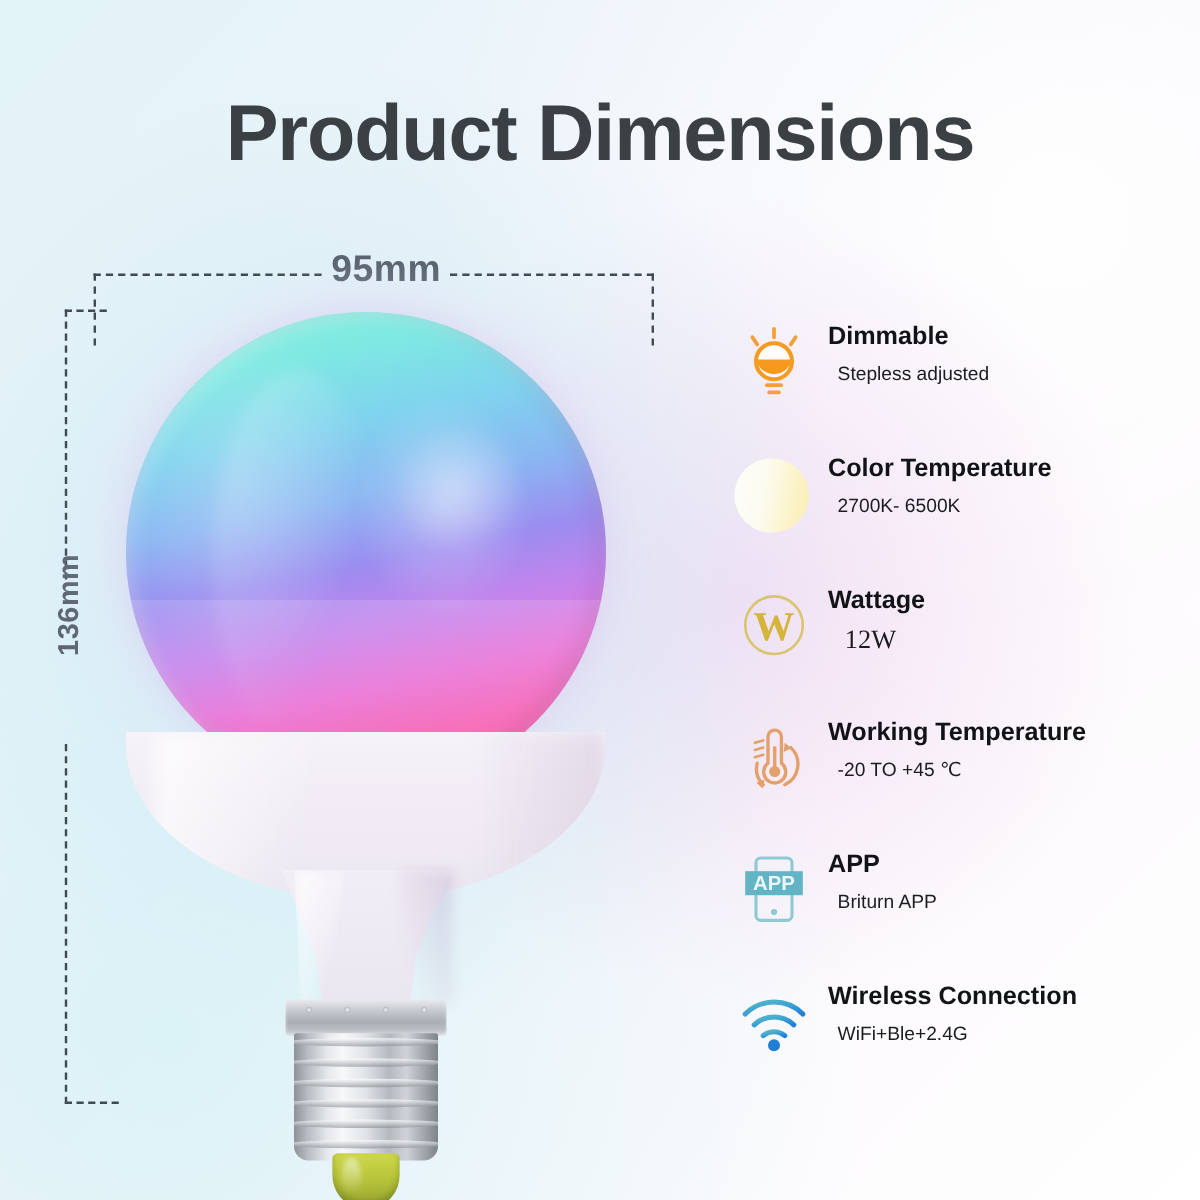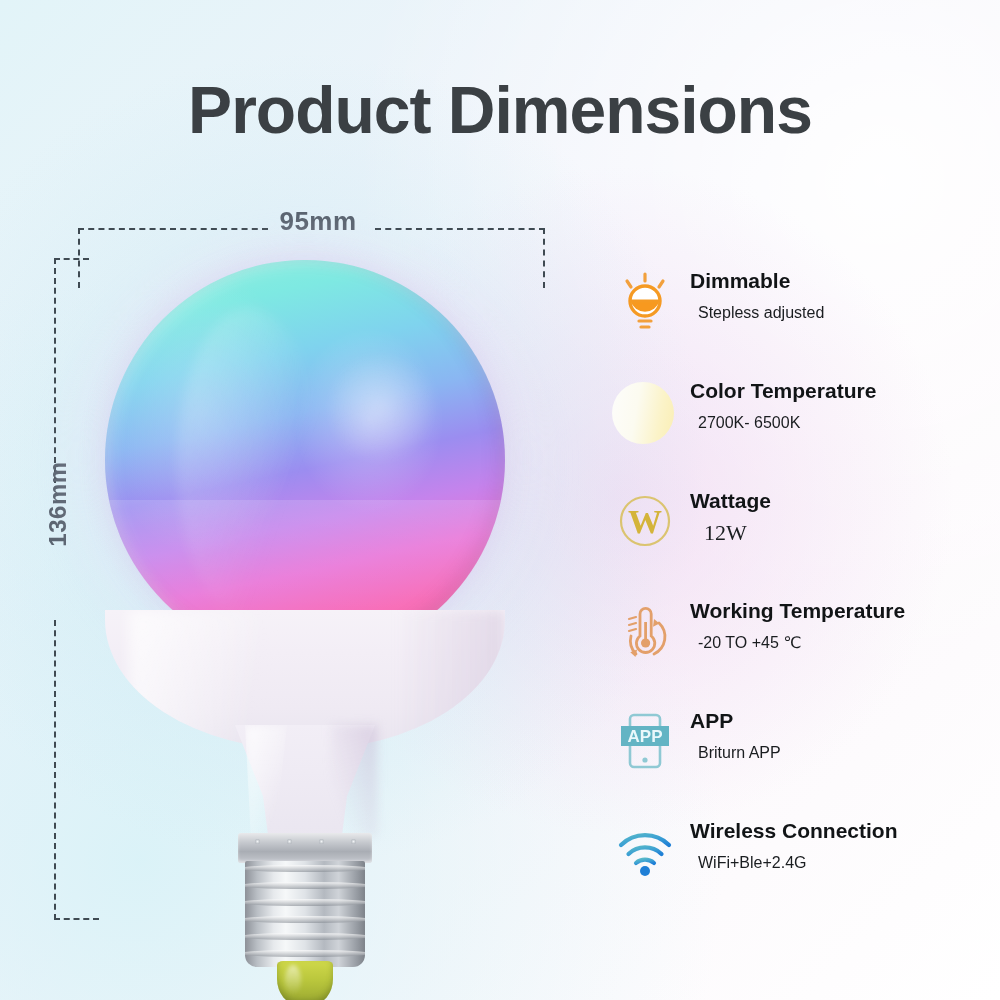--- a/index.html
+++ b/index.html
@@ -34,22 +34,22 @@
   }
   .dim-h-left{left:78px;width:190px;}
   .dim-h-right{left:375px;width:170px;}
   .dim-h-tick-l,.dim-h-tick-r{
     position:absolute;top:228px;width:0;height:60px;
     border-left:2px dashed #3f4a52;
   }
   .dim-h-tick-l{left:78px;}
   .dim-h-tick-r{left:543px;}
   .label-width{
-    position:absolute;left:264px;top:206px;width:108px;text-align:center;
-    font-size:26px;font-weight:bold;color:#5a6470;letter-spacing:.5px;
+    position:absolute;left:276px;top:206px;width:108px;text-align:left;
+    font-size:31px;font-weight:bold;color:#5a6470;letter-spacing:.5px;
   }
 
   .dim-v-top,.dim-v-bot{
     position:absolute;left:54px;width:0;
     border-left:2px dashed #3f4a52;
   }
   .dim-v-top{top:258px;height:225px;}
   .dim-v-bot{top:620px;height:300px;}
   .dim-v-foot{
     position:absolute;left:54px;top:918px;width:45px;height:0;

